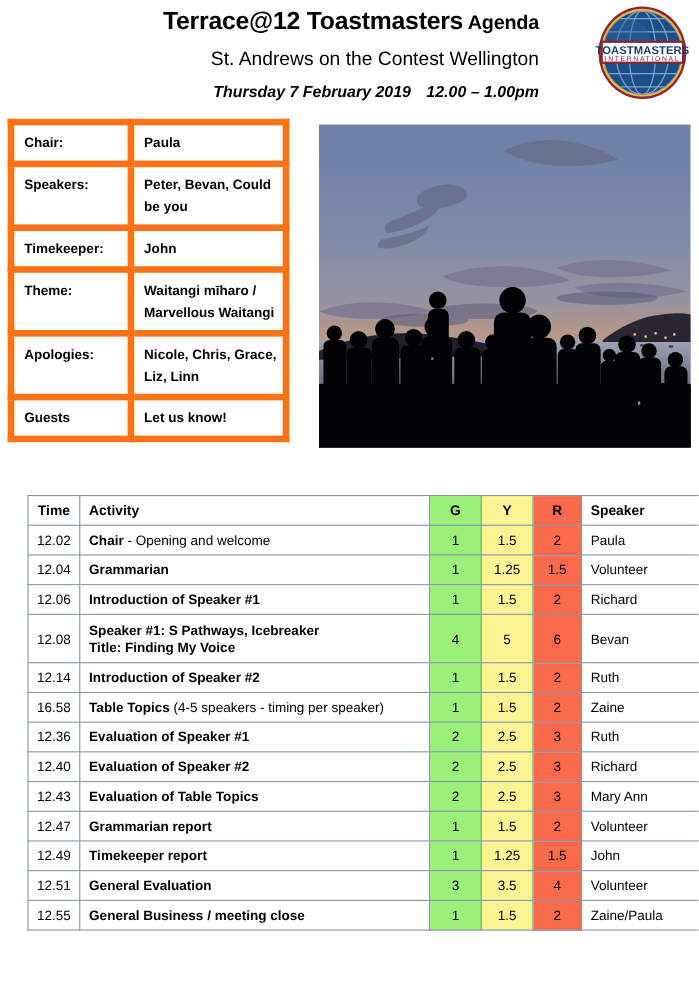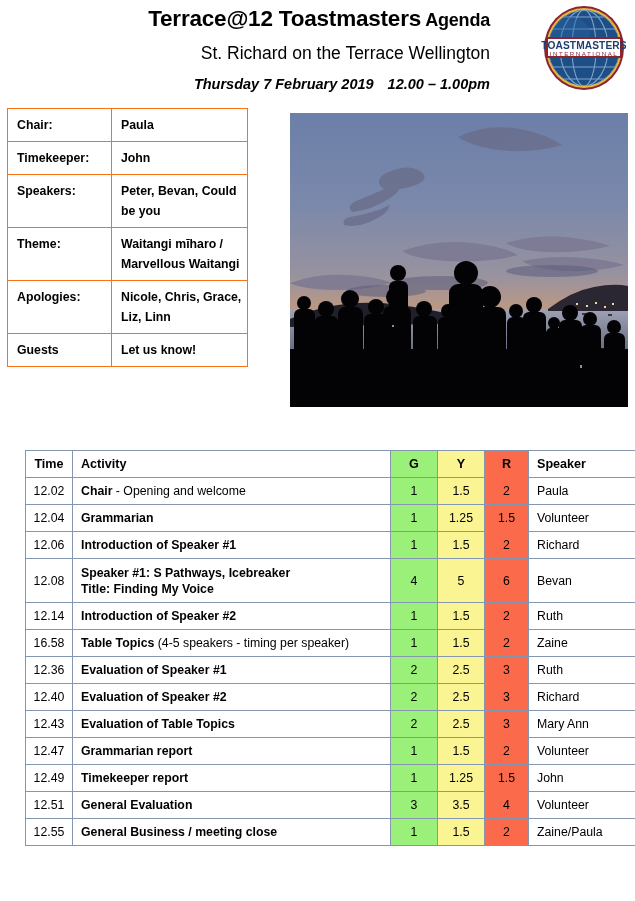--- a/index.html
+++ b/index.html
@@ -79,21 +79,21 @@
   }
   table.info {
     position: absolute;
     left: 7px;
     top: 0;
     width: 230px;
     border-collapse: collapse;
     table-layout: fixed;
   }
   table.info td {
-    border: 1px solid #f97316;
+    border: 6px solid #f97316;
     font-size: 12.3px;
     font-weight: bold;
     line-height: 20px;
     padding: 6px 0 6px 9px;
     vertical-align: top;
   }
   table.info td.label { width: 94px; }
   table.info td.value { width: 126px; }
 
   .photo {
@@ -161,21 +161,21 @@
 </style>
 </head>
 <body>
 
 <div class="page">
 
   <div class="header">
 
     <div class="title-block">
       <div class="main-title"><span>Terrace@12 Toastmasters</span><span class="suffix"> Agenda</span></div>
-      <div class="sub-title">St. Richard on the Terrace Wellington</div>
+      <div class="sub-title">St. Andrews on the Contest Wellington</div>
       <div class="date-line"><span>Thursday 7 February 2019</span><span class="gap"></span><span>12.00 – 1.00pm</span></div>
     </div>
 
     <div class="logo">
       <svg viewBox="0 0 88 88" width="88" height="88">
         <defs>
           <clipPath id="globeClip">
               <ellipse cx="44" cy="44" rx="36" ry="38"></ellipse>
             </clipPath>
         </defs>
@@ -204,26 +204,26 @@
 
   <div class="band">
 
     <table class="info">
       <tbody>
         <tr>
           <td class="label">Chair:</td>
           <td class="value">Paula</td>
         </tr>
         <tr>
+          <td class="label">Speakers:</td>
+          <td class="value">Peter, Bevan, Could be you</td>
+        </tr>
+        <tr>
           <td class="label">Timekeeper:</td>
           <td class="value">John</td>
-        </tr>
-        <tr>
-          <td class="label">Speakers:</td>
-          <td class="value">Peter, Bevan, Could be you</td>
         </tr>
         <tr>
           <td class="label">Theme:</td>
           <td class="value">Waitangi mīharo / Marvellous Waitangi</td>
         </tr>
         <tr>
           <td class="label">Apologies:</td>
           <td class="value">Nicole, Chris, Grace, Liz, Linn</td>
         </tr>
         <tr>

